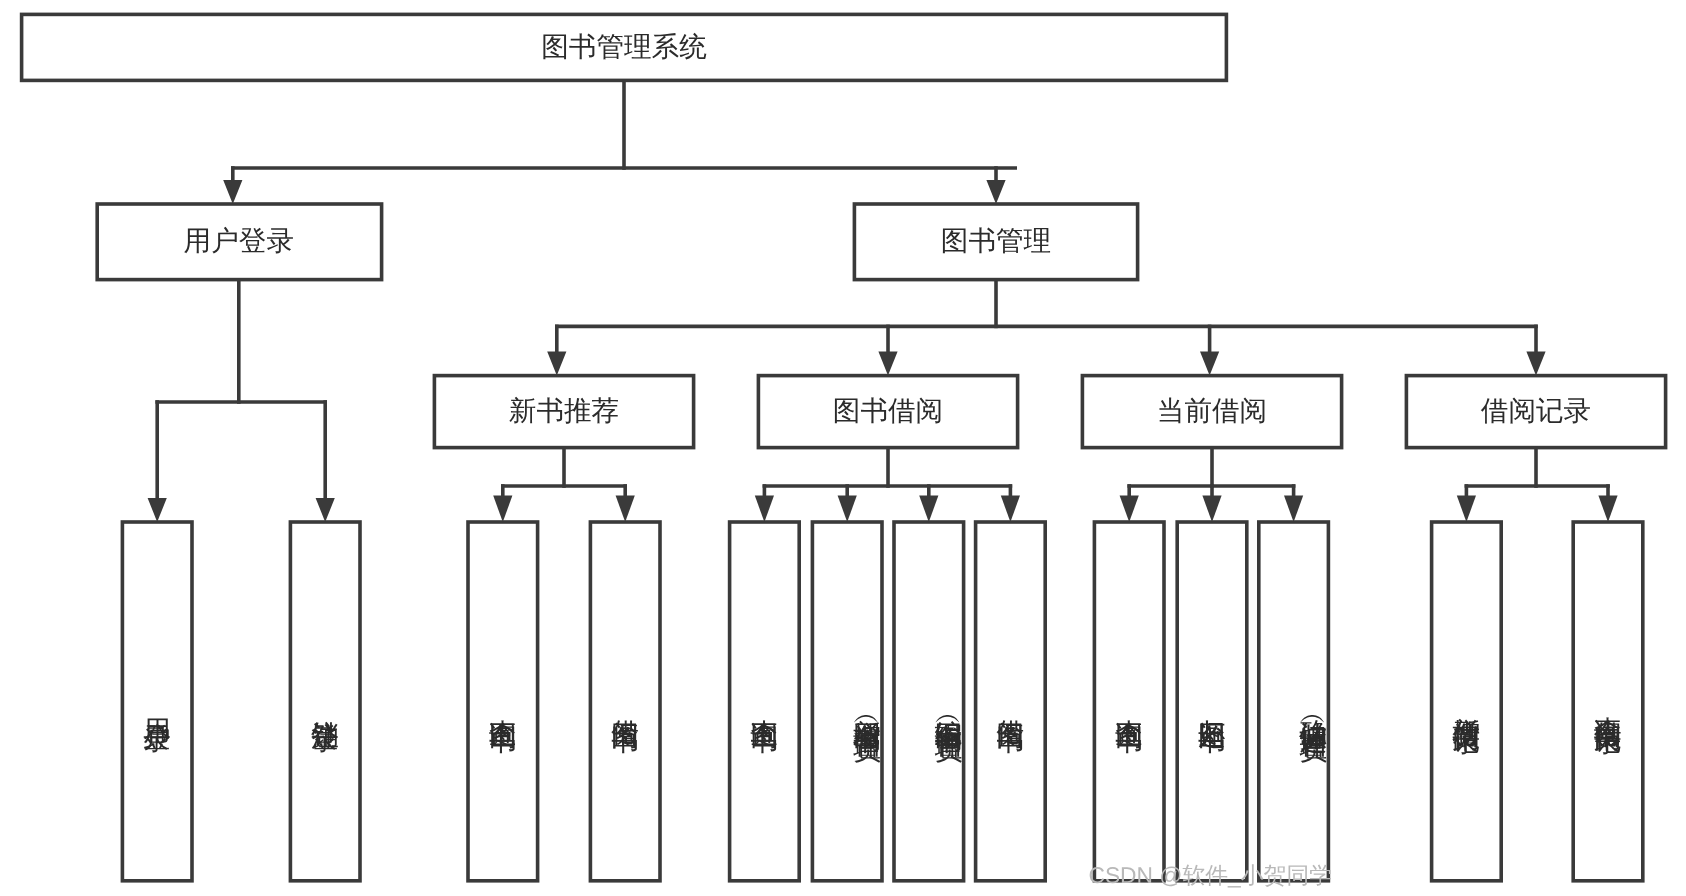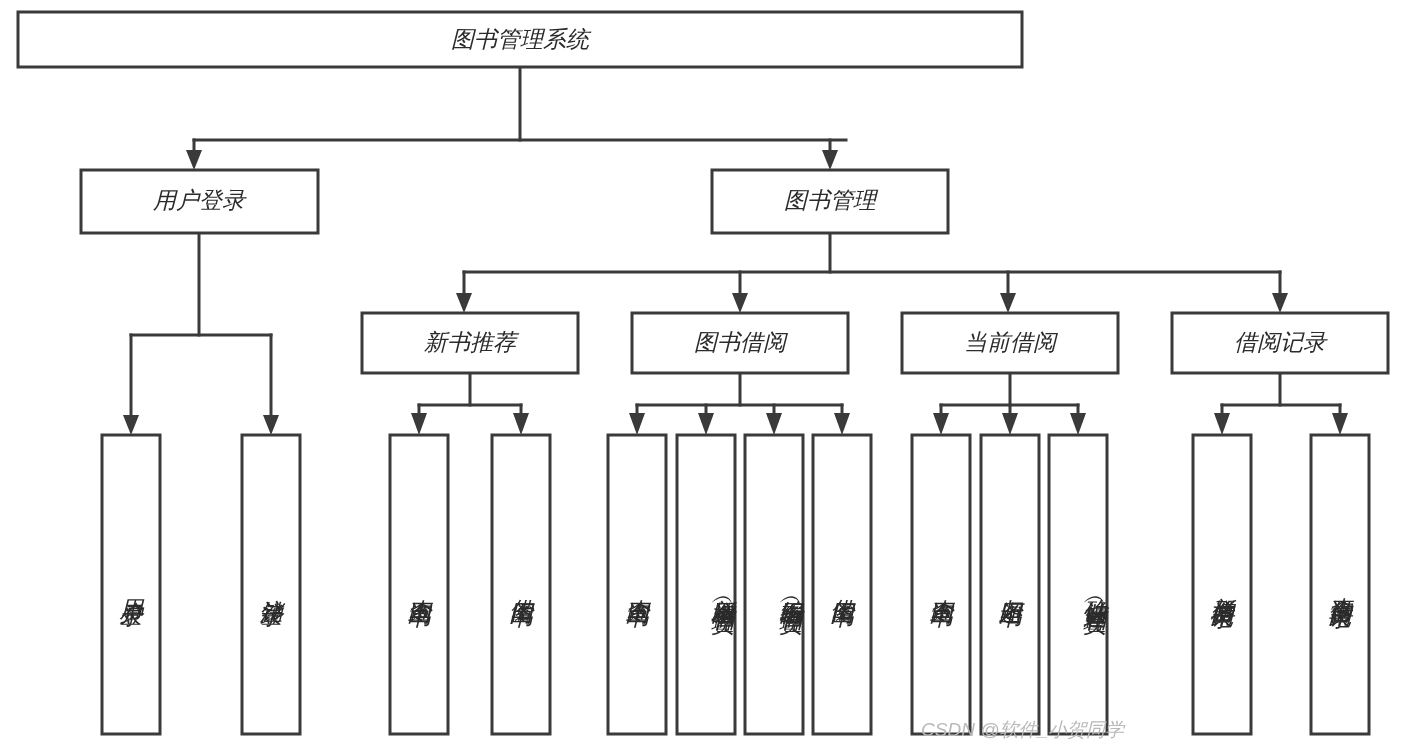--- a/index.html
+++ b/index.html
@@ -11,21 +11,20 @@
     width: 1405px;
     height: 747px;
     font-family: "Liberation Sans", "DejaVu Sans", sans-serif;
     overflow: hidden;
   }
   #diagram-root {
     position: relative;
     width: 1126px;
     height: 747px;
     background: #ffffff;
-    font-style: italic;
   }
   svg.diagram-canvas {
     position: absolute;
     left: 0;
     top: 0;
     width: 1405px;
     height: 747px;
   }
   .node-box {
     fill: #ffffff;
@@ -57,21 +56,21 @@
     font-size: 23px;
     line-height: 1.08;
     color: #2b2b2b;
     letter-spacing: 2px;
     text-align: center;
     white-space: nowrap;
     user-select: none;
   }
   .watermark {
     position: absolute;
-    right: 2px;
+    right: 16px;
     bottom: 4px;
     font-family: "Liberation Sans", "DejaVu Sans", sans-serif;
     font-size: 19px;
     color: #b9b9b9;
     white-space: nowrap;
     user-select: none;
   }
 </style>
 </head>
 <body>

